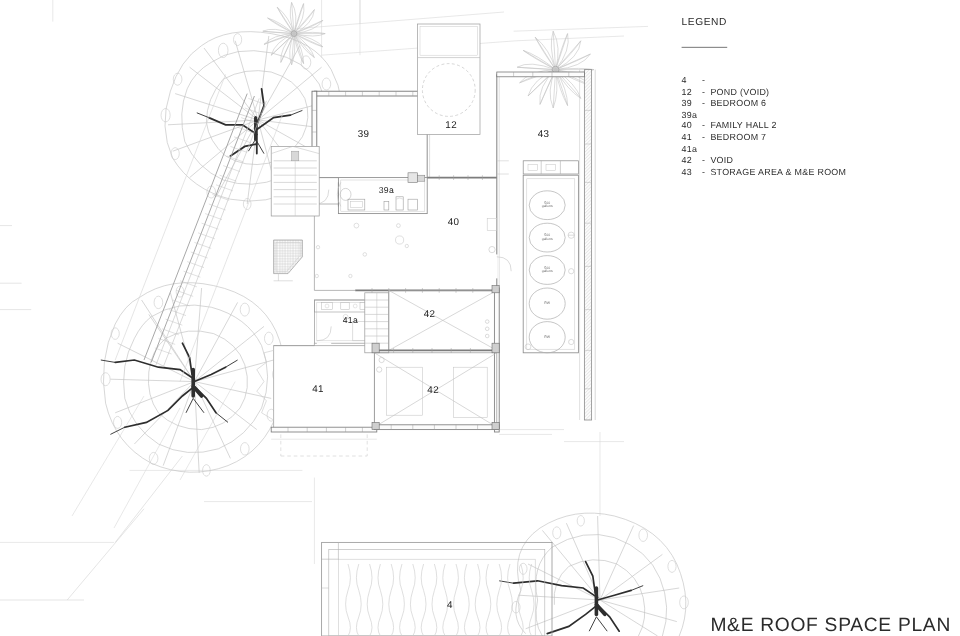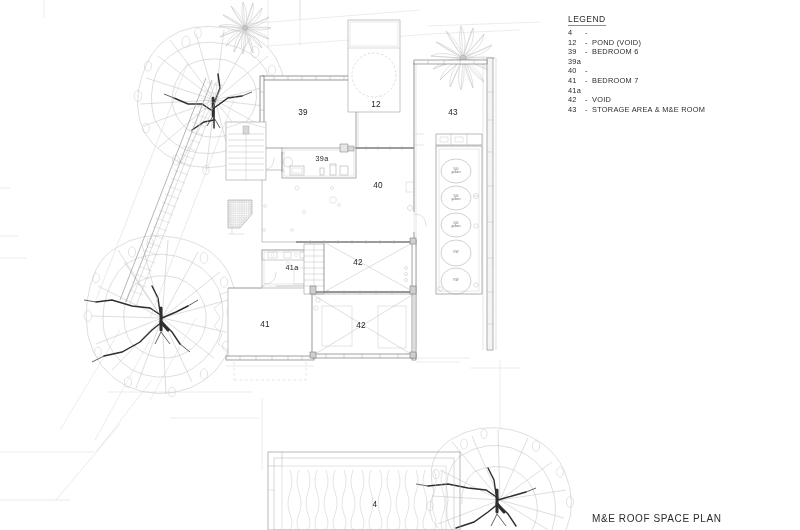--- a/index.html
+++ b/index.html
@@ -34,24 +34,24 @@
   #legend {
     position: absolute;
     left: 568px;
     top: 8px;
     width: 225px;
   }
   #legend-title {
     font-size: 8.5px;
     letter-spacing: .45px;
     color: #2b2b2b;
-    padding-bottom: 1px;
+    padding-bottom: 16px;
     border-bottom: 1px solid #8d8d8d;
     display: inline-block;
-    margin-bottom: 2px;
+    margin-bottom: 22px;
   }
   .legend-row {
     display: flex;
     font-size: 7.4px;
     line-height: 9.6px;
     color: #2b2b2b;
     letter-spacing: .25px;
     white-space: nowrap;
   }
   .legend-key {
@@ -61,21 +61,21 @@
   .legend-dash {
     width: 7px;
     flex: 0 0 7px;
   }
   .legend-label { flex: 1 1 auto; }
   
   #plan-title {
     position: absolute;
     left: 592px;
     top: 513px;
-    font-size: 10px;
+    font-size: 16px;
     letter-spacing: .6px;
     color: #2b2b2b;
     white-space: nowrap;
   }
   
   .room-label {
     position: absolute;
     font-size: 8.2px;
     color: #1a1a1a;
     letter-spacing: .3px;
@@ -736,20 +736,21 @@
       <span class="legend-dash">-</span>
       <span class="legend-label">BEDROOM 6</span>
     </div>
     <div class="legend-row">
       <span class="legend-key">39a</span>
       <span class="legend-dash"></span>
     </div>
     <div class="legend-row">
       <span class="legend-key">40</span>
       <span class="legend-dash">-</span>
+      <span class="legend-label">FAMILY HALL 2</span>
     </div>
     <div class="legend-row">
       <span class="legend-key">41</span>
       <span class="legend-dash">-</span>
       <span class="legend-label">BEDROOM 7</span>
     </div>
     <div class="legend-row">
       <span class="legend-key">41a</span>
       <span class="legend-dash"></span>
     </div>

